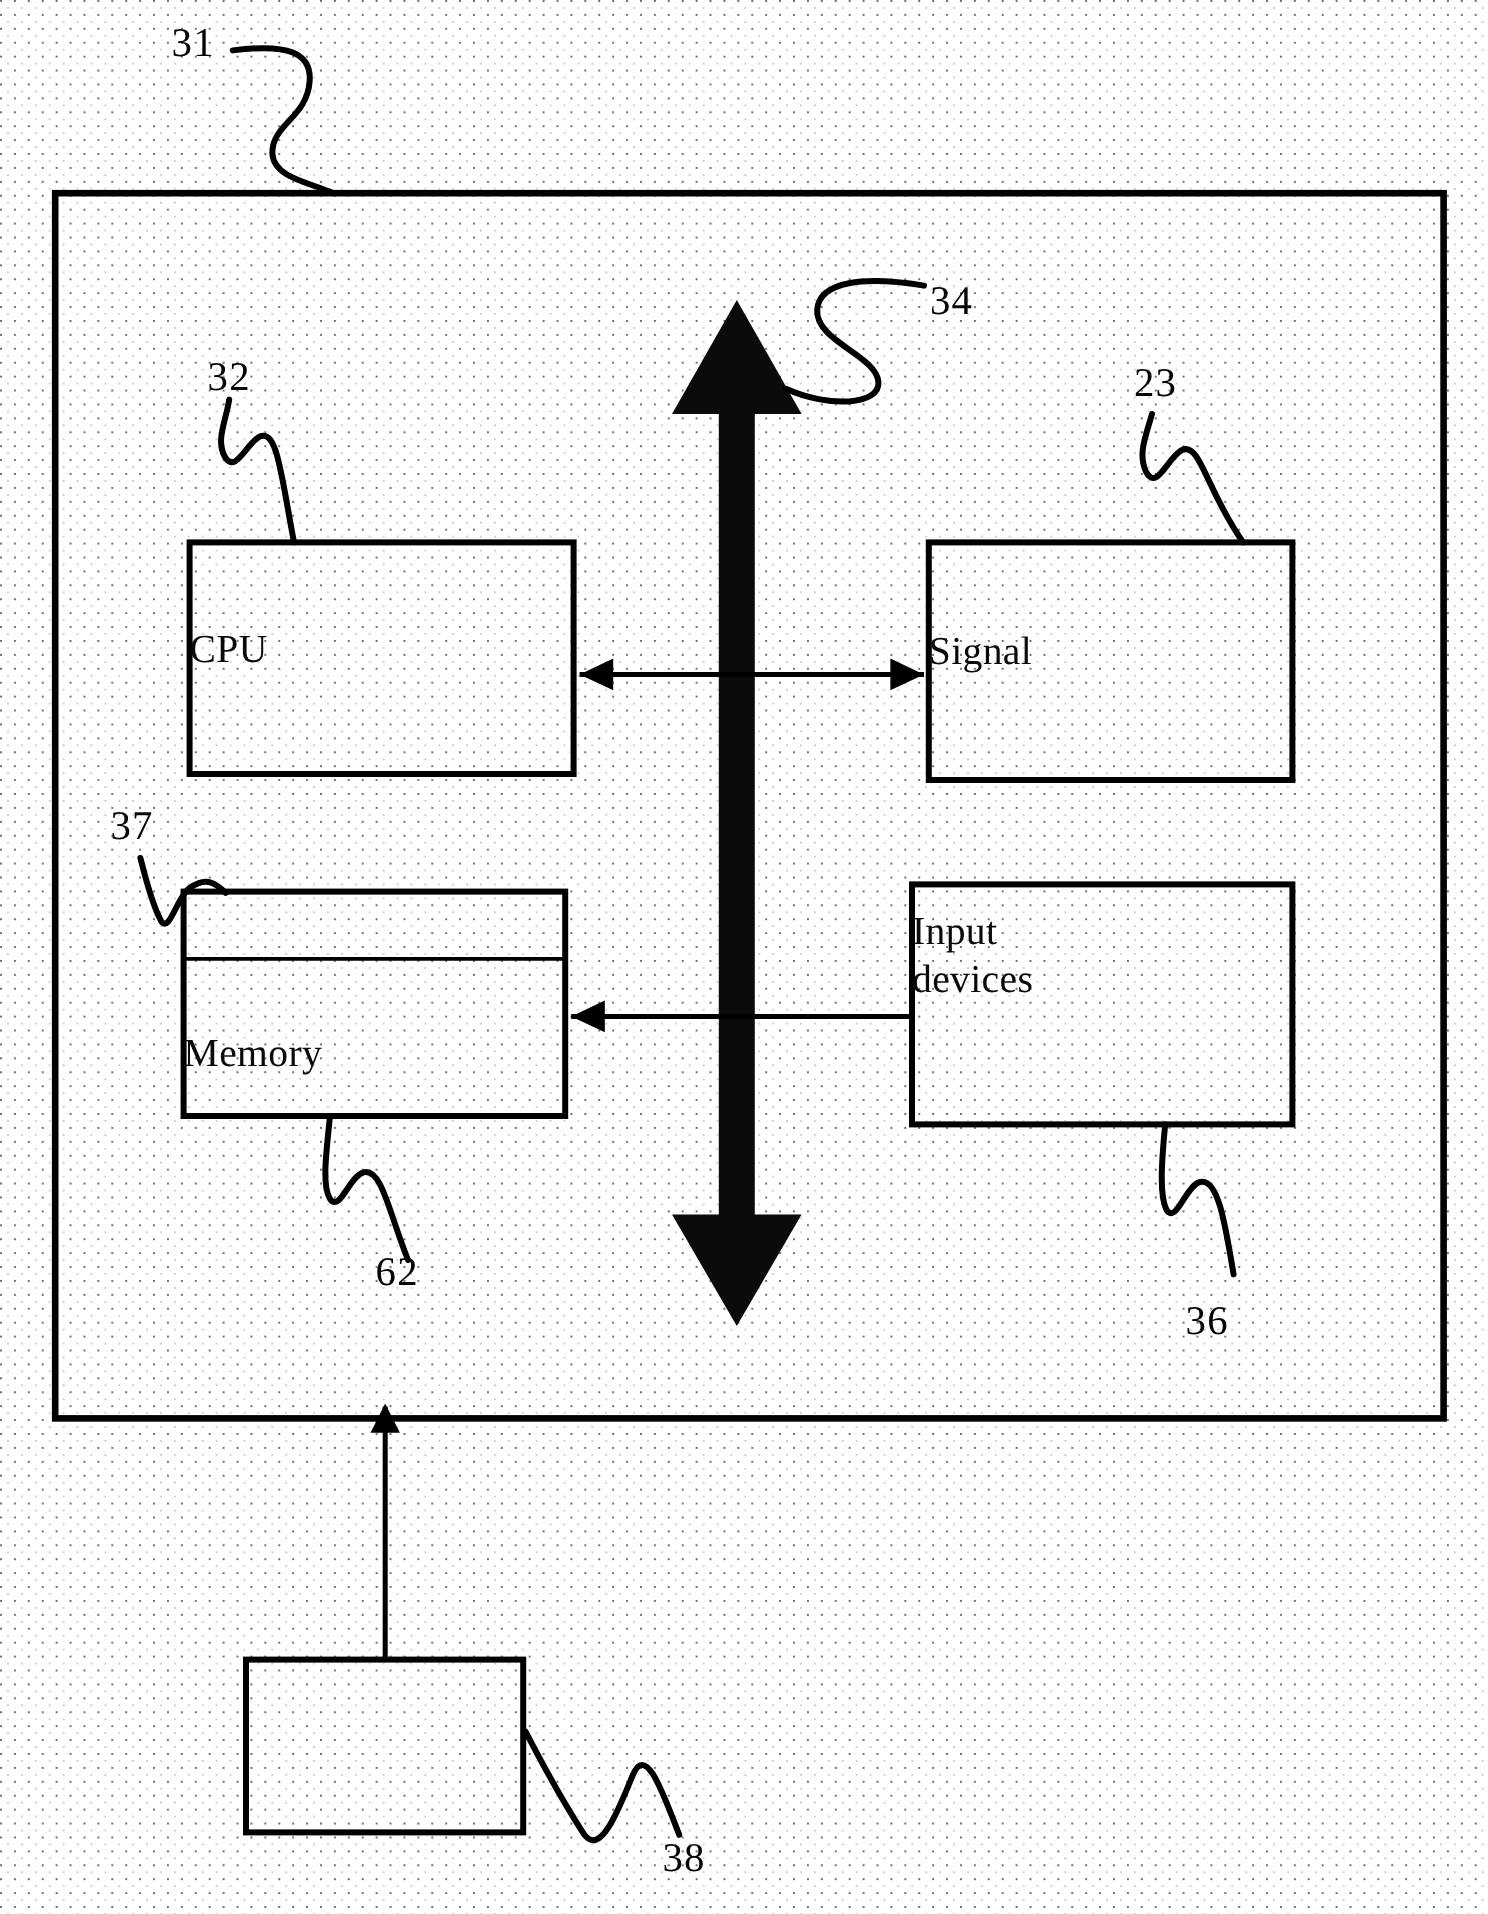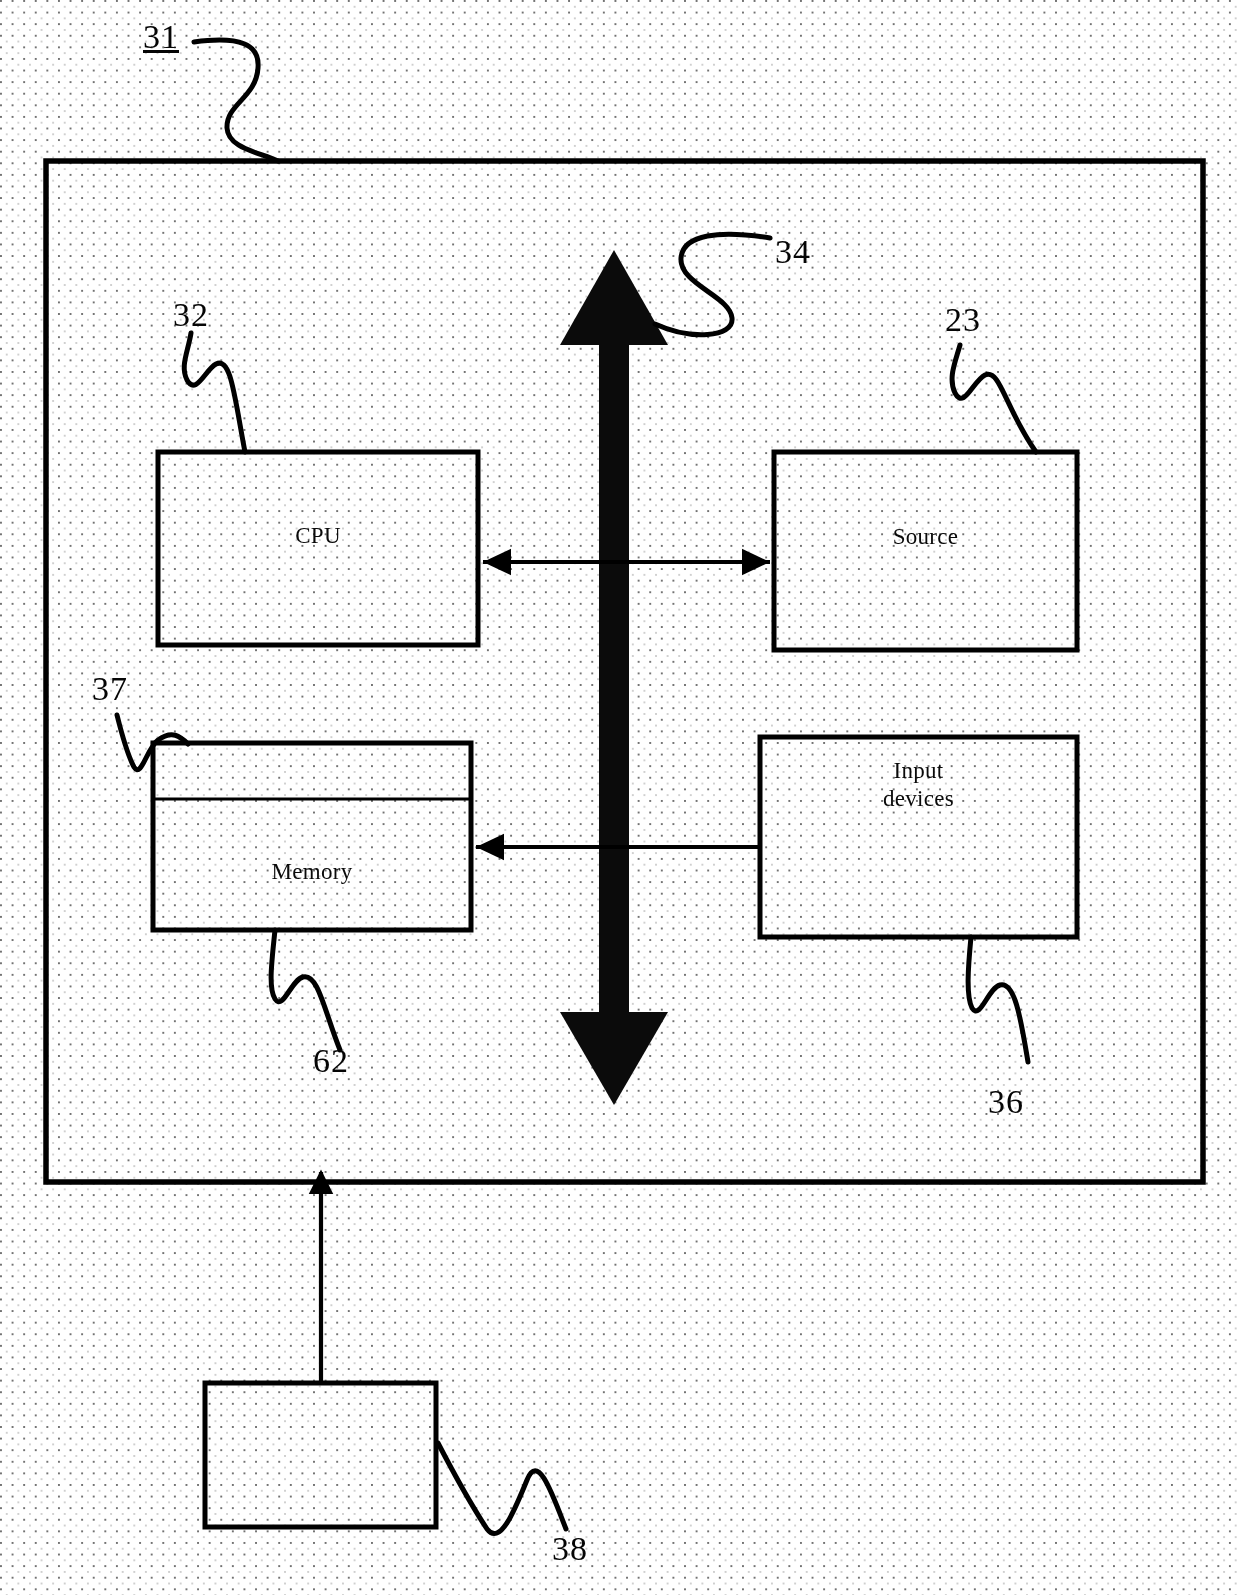--- a/index.html
+++ b/index.html
@@ -29,22 +29,22 @@
   }
   #diagram-svg {
     position: absolute;
     left: 0;
     top: 0;
     width: 1240px;
     height: 1595px;
   }
   .box-label {
     position: absolute;
-    text-align: center;
-    font-size: 23px;
+    text-align: left;
+    font-size: 33px;
     line-height: 1.22;
     letter-spacing: 0.3px;
     color: #0a0a0a;
     white-space: pre-line;
     pointer-events: none;
   }
   .ref-num {
     position: absolute;
     font-size: 34px;
     line-height: 1;
@@ -133,29 +133,29 @@
       <path d="M 275 930 C 272 960, 268 988, 275 999 C 283 1011, 291 980, 303 977 C 318 973, 324 1010, 340 1050"></path>
 
       <path d="M 971 937 C 968 968, 966 996, 972 1008 C 980 1021, 988 988, 1000 985 C 1015 981, 1021 1020, 1028 1062"></path>
 
       <path d="M 438 1443 C 452 1470, 468 1500, 487 1529 C 500 1546, 514 1512, 527 1480 C 538 1452, 552 1493, 566 1529"></path>
     </g>
   </svg>
 
   <div class="box-label" style="left:158px; top:522px; width:320px;">CPU</div>
 
-  <div class="box-label" style="left:774px; top:523px; width:303px;">Source</div>
+  <div class="box-label" style="left:774px; top:523px; width:303px;">Signal</div>
 
   <div class="box-label" style="left:153px; top:858px; width:318px;">Memory</div>
 
   <div class="box-label" style="left:760px; top:757px; width:317px;">Input
 devices</div>
 
 
-  <div class="ref-num" style="left:143px; top:20px;text-decoration:underline;">31</div>
+  <div class="ref-num" style="left:143px; top:20px;">31</div>
 
   <div class="ref-num" style="left:173px; top:298px;">32</div>
 
   <div class="ref-num" style="left:775px; top:218px;margin-top:17px;">34</div>
 
   <div class="ref-num" style="left:945px; top:303px;">23</div>
 
   <div class="ref-num" style="left:92px; top:672px;">37</div>
 
   <div class="ref-num" style="left:313px; top:1044px;">62</div>

